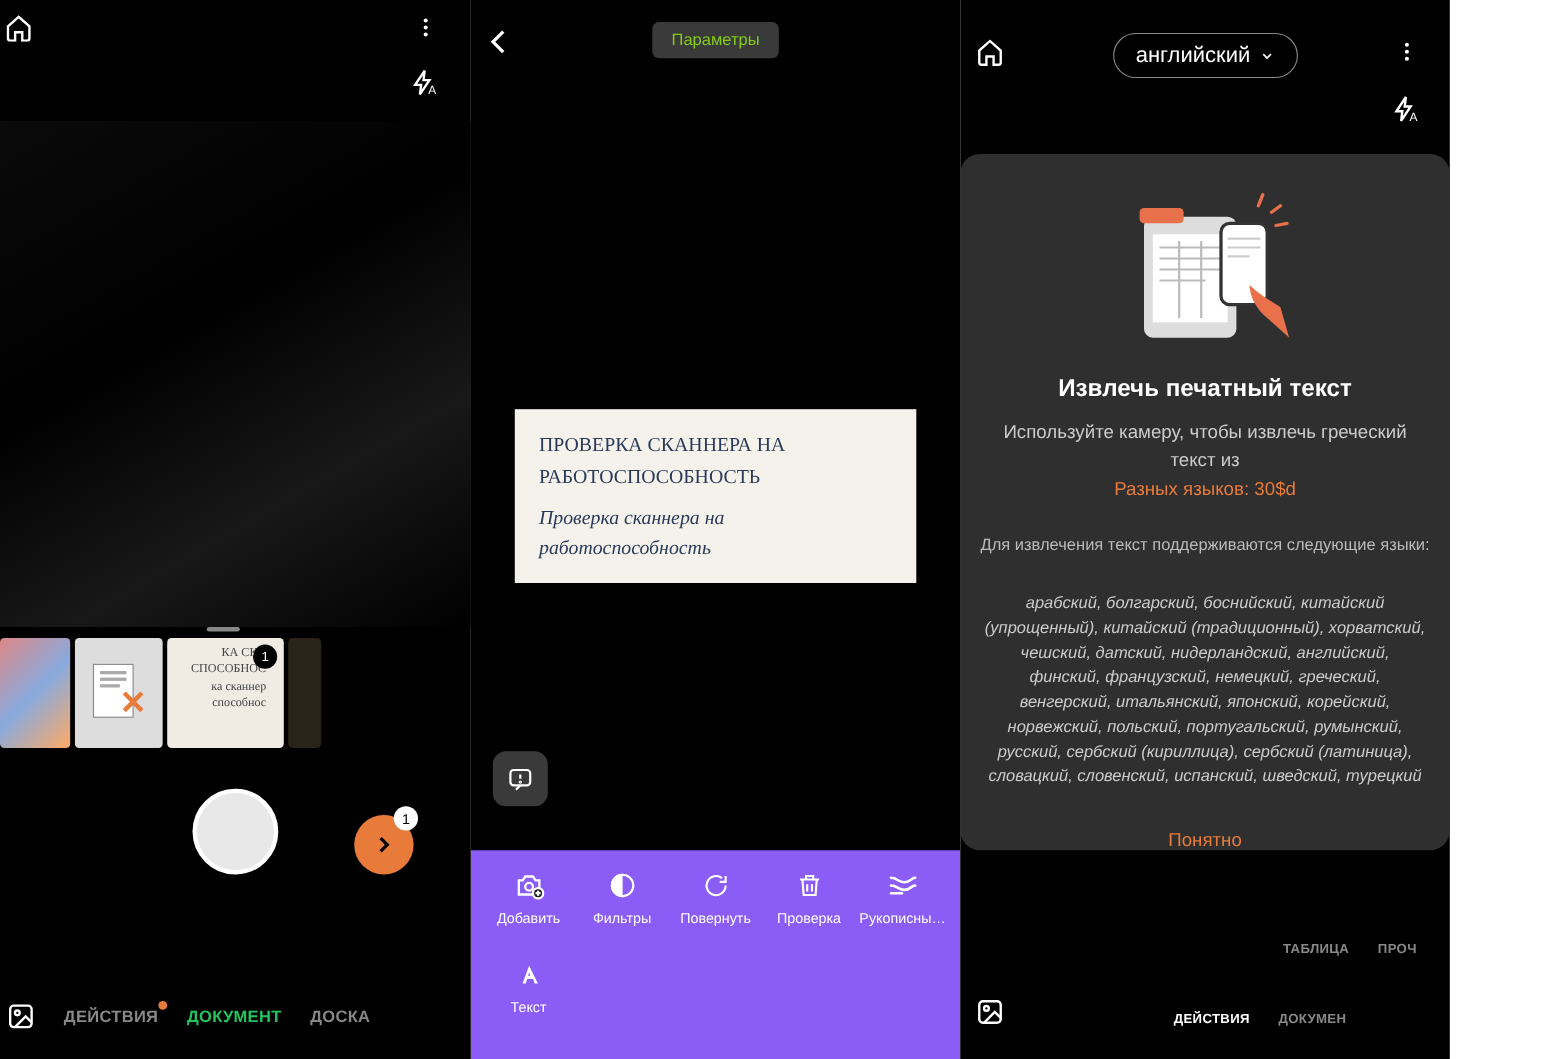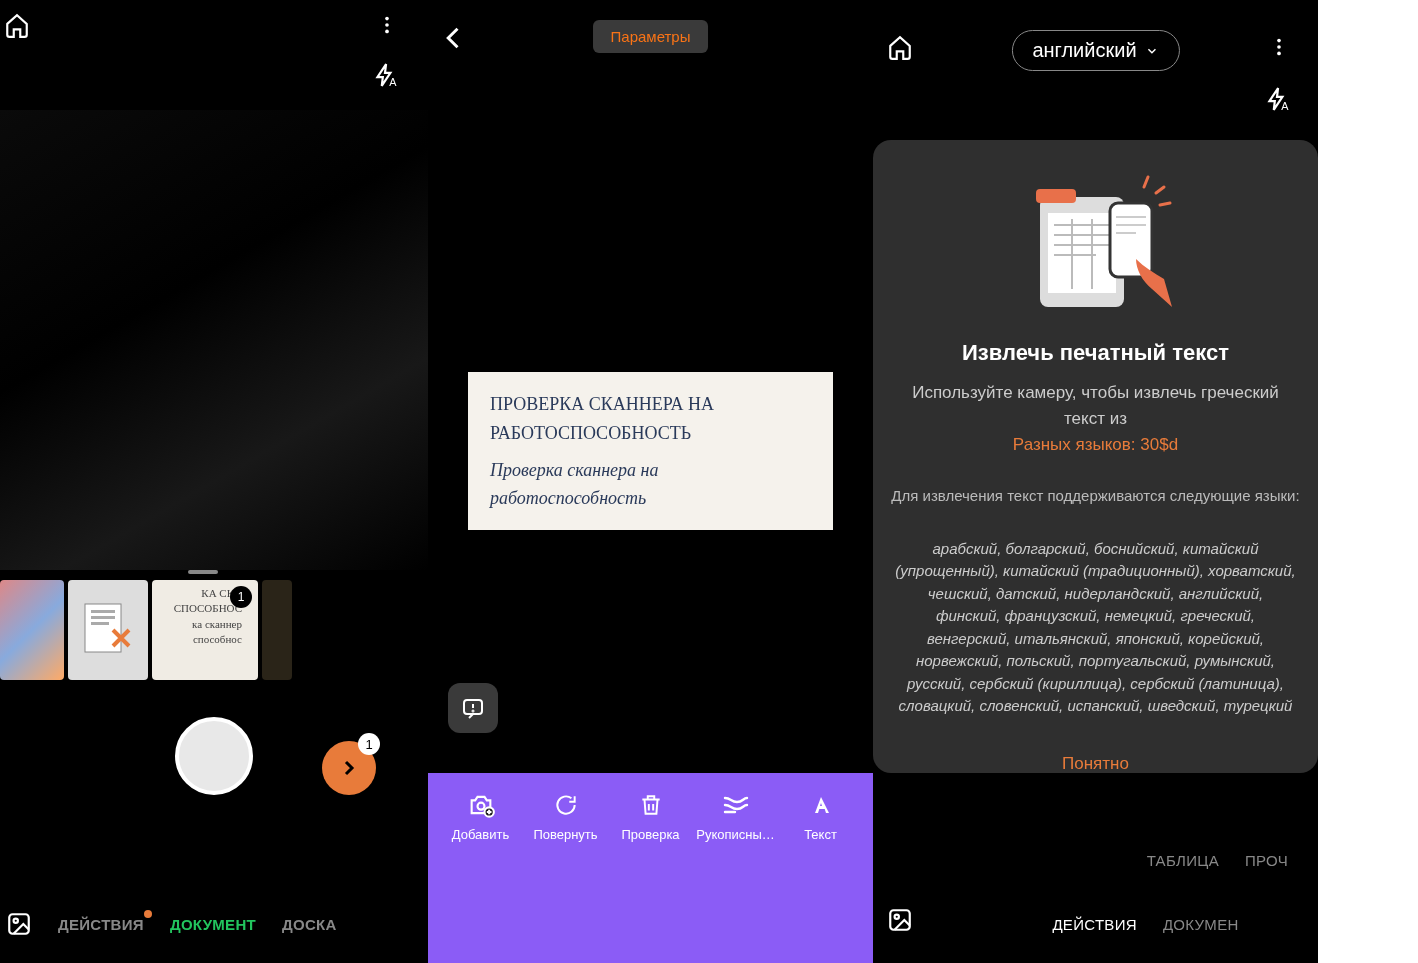--- a/index.html
+++ b/index.html
@@ -28,21 +28,21 @@
 .s1-next-badge { position: absolute; top: -8px; right: -4px; width: 22px; height: 22px; border-radius: 50%; background: #fff; color: #000; font-size: 13px; display: flex; align-items: center; justify-content: center; }
 .s1-tabs { position: absolute; bottom: 26px; left: 0; right: 0; display: flex; align-items: center; gap: 26px; padding-left: 6px; }
 .gallery-icon { color: #fff; }
 .tab { color: #888; font-size: 15px; font-weight: 600; letter-spacing: 0.3px; position: relative; }
 .tab.active { color: #22c55e; }
 .tab-dot { position: absolute; top: -6px; right: -8px; width: 8px; height: 8px; border-radius: 50%; background: #e87b3a; }
 .handle { width: 30px; height: 4px; background: #888; border-radius: 2px; position: absolute; top: 570px; left: 188px; }
 
 
 .s2-back { position: absolute; top: 24px; left: 12px; color: #fff; }
-.s2-pill { position: absolute; top: 20px; left: 50%; transform: translateX(-50%); background: #3a3a3a; color: #f97316; padding: 8px 18px; border-radius: 6px; font-size: 15px; }
+.s2-pill { position: absolute; top: 20px; left: 50%; transform: translateX(-50%); background: #3a3a3a; color: #84cc16; padding: 8px 18px; border-radius: 6px; font-size: 15px; }
 .s2-photo { position: absolute; top: 372px; left: 40px; right: 40px; height: 158px; background: #f5f2ec; padding: 18px 22px; font-family: cursive; color: #2a3a5a; font-size: 18px; line-height: 1.6; }
 .s2-photo .line2 { margin-top: 8px; font-style: italic; }
 .s2-chat { position: absolute; bottom: 230px; left: 20px; width: 50px; height: 50px; border-radius: 12px; background: #3a3a3a; display: flex; align-items: center; justify-content: center; color: #fff; }
 .s2-toolbar { position: absolute; bottom: 0; left: 0; right: 0; height: 190px; background: #8b5cf6; padding: 18px 10px 10px; display: flex; flex-wrap: wrap; gap: 0; }
 .tool { width: 85px; display: flex; flex-direction: column; align-items: center; gap: 8px; color: #fff; margin-bottom: 10px; }
 .tool-icon { height: 28px; display: flex; align-items: center; }
 .tool-label { font-size: 13px; }
 
 
 .s3-top { position: absolute; top: 0; left: 0; right: 0; height: 120px; }
@@ -55,21 +55,21 @@
 .s3-title { text-align: center; font-size: 22px; font-weight: 700; margin-top: 6px; }
 .s3-sub { text-align: center; font-size: 17px; color: #ccc; margin-top: 14px; line-height: 1.5; }
 .s3-count { text-align: center; font-size: 17px; color: #e87b3a; margin-top: 4px; }
 .s3-langs-intro { text-align: center; font-size: 15px; color: #bbb; margin-top: 30px; line-height: 1.5; }
 .s3-langs { text-align: center; font-size: 15px; color: #ccc; margin-top: 30px; line-height: 1.5; padding: 0 4px; font-style: italic; }
 .s3-ok { text-align: center; font-size: 17px; color: #e87b3a; margin-top: 36px; }
 .s3-bottom { position: absolute; bottom: 0; left: 0; right: 0; height: 130px; }
 .s3-gallery { position: absolute; bottom: 30px; left: 14px; color: #fff; }
 .s3-tabs { position: absolute; bottom: 30px; left: 0; right: 0; display: flex; gap: 26px; justify-content: center; padding-left: 100px; }
 .s3-tab-above { position: absolute; bottom: 94px; left: 0; right: 0; display: flex; gap: 26px; justify-content: flex-end; padding-right: 30px; }
-.fade-tab { color: #888; font-size: 15px; font-weight: 400; letter-spacing: 0.3px; }
+.fade-tab { color: #888; font-size: 12px; font-weight: 700; letter-spacing: 0.3px; }
 
 svg { display: block; }
 .thumb1-inner { width: 100%; height: 100%; background: linear-gradient(135deg,#d88,#8ad,#fa6); }
 .thumb2-inner { width: 100%; height: 100%; background: #ddd; display: flex; align-items: center; justify-content: center; }
 </style>
 </head>
 <body>
 
 <div class="container">
 
@@ -169,20 +169,29 @@
       <div class="tool">
         <span class="tool-icon">
             <svg width="28" height="28" viewBox="0 0 24 24" fill="none" stroke="currentColor" stroke-width="1.8">
               <path d="M4 8h3l2-3h6l2 3h3v11H4z"></path>
               <circle cx="12" cy="13" r="3"></circle>
               <circle cx="19" cy="18" r="4" fill="#1c1c1c"></circle>
               <path d="M19 16v4M17 18h4"></path>
             </svg>
           </span>
         <span class="tool-label">Добавить</span>
+      </div>
+      <div class="tool">
+        <span class="tool-icon">
+            <svg width="26" height="26" viewBox="0 0 24 24" fill="none" stroke="currentColor" stroke-width="1.8">
+              <circle cx="12" cy="12" r="9"></circle>
+              <path d="M12 3a9 9 0 0 0 0 18" fill="currentColor"></path>
+            </svg>
+          </span>
+        <span class="tool-label">Фильтры</span>
       </div>
       <div class="tool">
         <span class="tool-icon">
             <svg width="26" height="26" viewBox="0 0 24 24" fill="none" stroke="currentColor" stroke-width="1.8">
               <path d="M20 12a8 8 0 1 1-3-6.2"></path>
               <path d="M20 4v5h-5"></path>
             </svg>
           </span>
         <span class="tool-label">Повернуть</span>
       </div>

